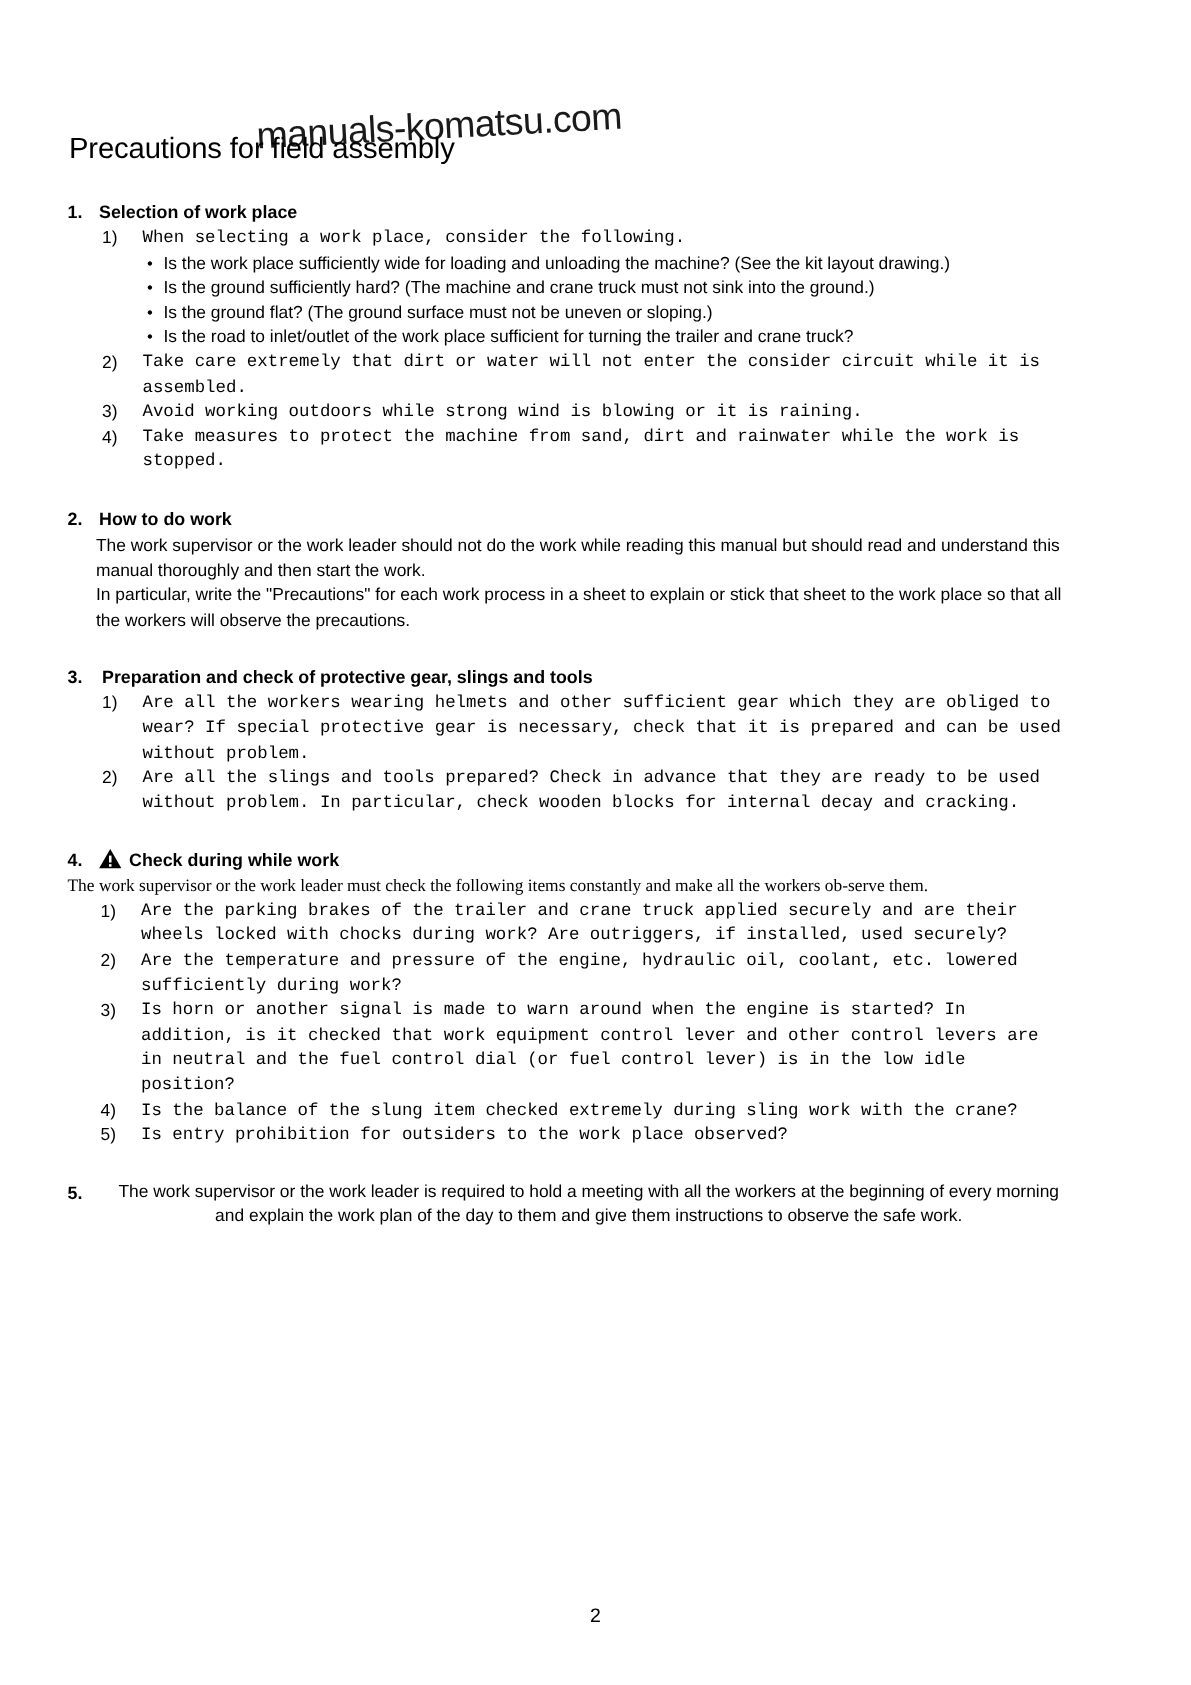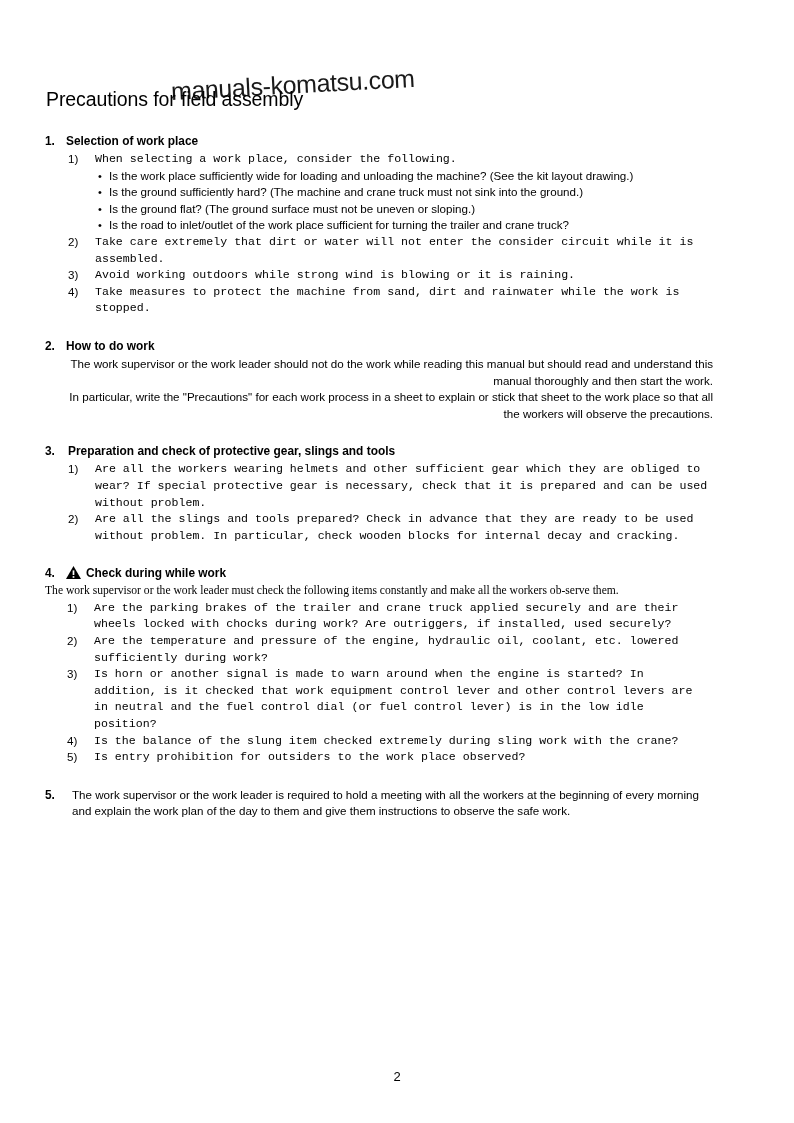--- a/index.html
+++ b/index.html
@@ -101,21 +101,21 @@
     vertical-align: -2px;
     margin-right: 5px;
   }
   .warn-icon svg { display: block; }
 
   
   .para {
     margin: 0;
     padding: 0;
   }
-  .para.indent-1 { padding-left: 19px; text-align: right; }
+  .para.indent-1 { padding-left: 19px; }
   .para.indent-0 { padding-left: 0px; font-family: Liberation Serif, serif; }
 
   
   .sublist {
     list-style: none;
     margin: 0;
     padding: 0;
   }
   .sublist > li {
     display: flex;
@@ -162,20 +162,21 @@
   .sec5 > .marker {
     flex: 0 0 21px;
     width: 21px;
     font-weight: bold;
     font-size: 11.9px;
   }
   .sec5 > .body {
     flex: 1 1 auto;
     padding-left: 6px;
     text-indent: 0;
+    text-align: center;
   }
   .gap-xl { height: 21px; }
 
   
   .page-number {
     position: absolute;
     left: 0;
     top: 1068px;
     width: 794px;
     text-align: center;

